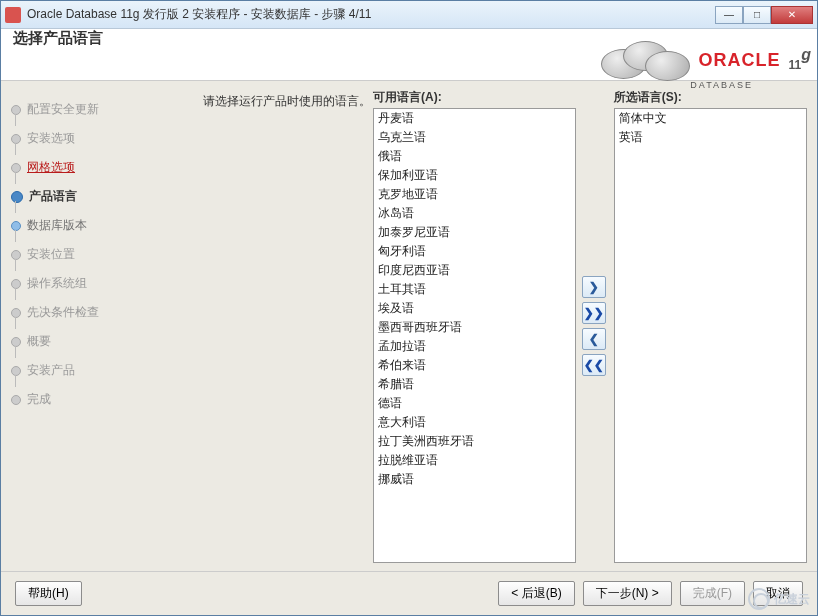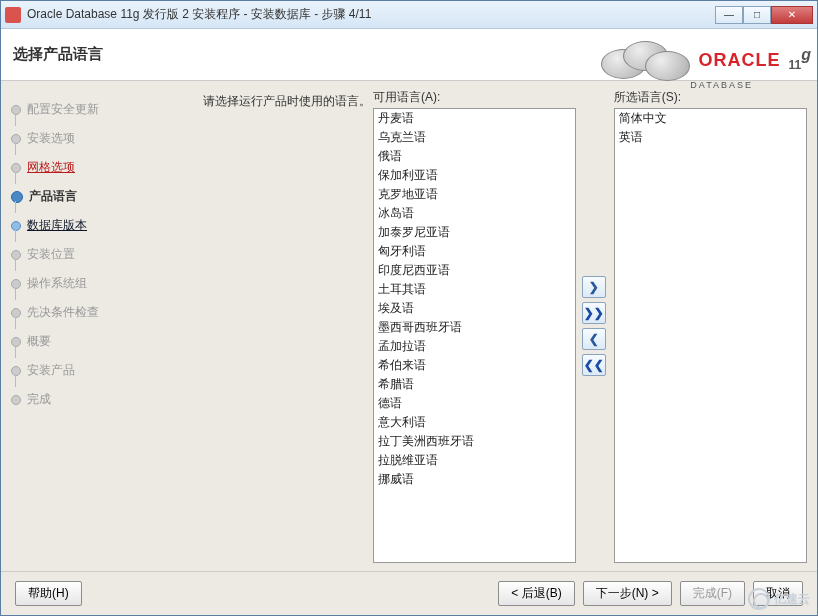--- a/index.html
+++ b/index.html
@@ -6,49 +6,49 @@
 body { background: #fff; width: 818px; height: 616px; overflow: hidden; }
 
 .window { width: 818px; height: 616px; border: 1px solid #5a7ea3; background: #f0f0f0; display: flex; flex-direction: column; }
 .titlebar { height: 28px; background: linear-gradient(#eaf3fb, #d5e6f6); display: flex; align-items: center; padding: 0 4px; border-bottom: 1px solid #b8c8d8; }
 .titlebar .app-icon { width: 16px; height: 16px; background: #d9534f; margin-right: 6px; border-radius: 2px; }
 .titlebar .title-text { flex: 1; color: #333; }
 .win-btns { display: flex; gap: 0; }
 .win-btn { width: 28px; height: 18px; border: 1px solid #8aa4c0; background: linear-gradient(#f6fbff,#dceaf6); display: flex; align-items: center; justify-content: center; font-size: 10px; color: #333; }
 .win-btn.close { background: linear-gradient(#e07f7f,#c23b3b); color: #fff; width: 42px; border-color: #a33; }
 
-.header { height: 52px; background: #fff; border-bottom: 1px solid #ccc; display: flex; align-items: center; padding: 0 12px; position: relative; }
+.header { height: 52px; background: #fff; border-bottom: 1px solid #ccc; display: flex; align-items: flex-start; padding: 0 12px; position: relative; }
 .header h1 { font-size: 15px; font-weight: bold; color: #333; }
 .header .brand { position: absolute; right: 6px; top: 0; display: flex; align-items: center; gap: 8px; height: 63px; }
 .brand .disks { width: 90px; height: 48px; position: relative; }
 .brand .disks .disk { position: absolute; width: 45px; height: 30px; border-radius: 50%; background: radial-gradient(circle at 35% 30%, #eee, #aaa); border: 1px solid #888; }
 .brand .disks .d1 { left: 0; top: 12px; }
 .brand .disks .d2 { left: 22px; top: 4px; }
 .brand .disks .d3 { left: 44px; top: 14px; }
 .brand .logo-text { color: #d8232a; font-weight: bold; font-size: 18px; letter-spacing: 1px; }
 .brand .db-text { position: absolute; bottom: 2px; right: 58px; font-size: 9px; color: #555; letter-spacing: 2px; }
 .brand .ver { font-size: 24px; font-weight: bold; color: #555; }
 .brand .ver sup { font-style: italic; font-size: 16px; }
 
 .body-row { flex: 1; display: flex; background: #eceae3; }
 .sidebar { width: 200px; padding: 14px 8px 8px 8px; background: #eceae3; }
 .step { display: flex; align-items: center; gap: 6px; padding: 6px 2px; color: #999; position: relative; }
 .step .dot { width: 10px; height: 10px; border-radius: 50%; background: #ccc; border: 1px solid #aaa; flex-shrink: 0; }
 .step.done .dot, .step.link .dot { background: #8fbde8; border-color: #5a8fc2; }
 .step.current .dot { background: #4a88c6; border-color: #2a6aac; width: 12px; height: 12px; }
-.step.link a { color: #0f172a; text-decoration: underline; cursor: pointer; }
+.step.link a { color: #737373; cursor: pointer; }
 .step.linkm a { color: #b91c1c; text-decoration: underline; cursor: pointer; }
 .step.current .lbl { font-weight: bold; color: #333; }
 .step .connector { position: absolute; left: 6px; top: -10px; width: 1px; height: 12px; background: #bbb; }
 
 .main { flex: 1; background: #eceae3; padding: 8px 10px 8px 0; display: flex; flex-direction: row; }
 .instruction { background: #eceae3; color: #333; padding: 4px 2px 10px 2px; }
 .panel { flex: 1; background: #eceae3; display: flex; gap: 6px; }
 .list-block { display: flex; flex-direction: column; flex: 1; }
-.list-label { margin-bottom: 2px; color: #333; }
+.list-label { margin-bottom: 2px; color: #333; font-weight: bold; }
 .listbox { flex: 1; background: #fff; border: 1px solid #9a9a9a; overflow-y: scroll; }
 .listbox .item { padding: 1px 4px; color: #222; cursor: default; white-space: nowrap; }
 
 .arrows { display: flex; flex-direction: column; justify-content: center; gap: 4px; width: 26px; }
 .arrow-btn { width: 24px; height: 22px; border: 1px solid #8aa4c0; background: linear-gradient(#f6fbff,#dceaf6); display: flex; align-items: center; justify-content: center; color: #2a5a9a; font-weight: bold; font-size: 12px; cursor: pointer; border-radius: 2px; }
 .arrow-btn.solid { color: #1a4aa6; }
 
 .footer { height: 44px; background: #eceae3; border-top: 1px solid #ccc; display: flex; align-items: center; padding: 0 14px; gap: 8px; }
 .footer .spacer { flex: 1; }
 .btn { padding: 3px 12px; border: 1px solid #8c8c8c; background: linear-gradient(#fefefe,#e6e6e6); cursor: pointer; border-radius: 2px; }

